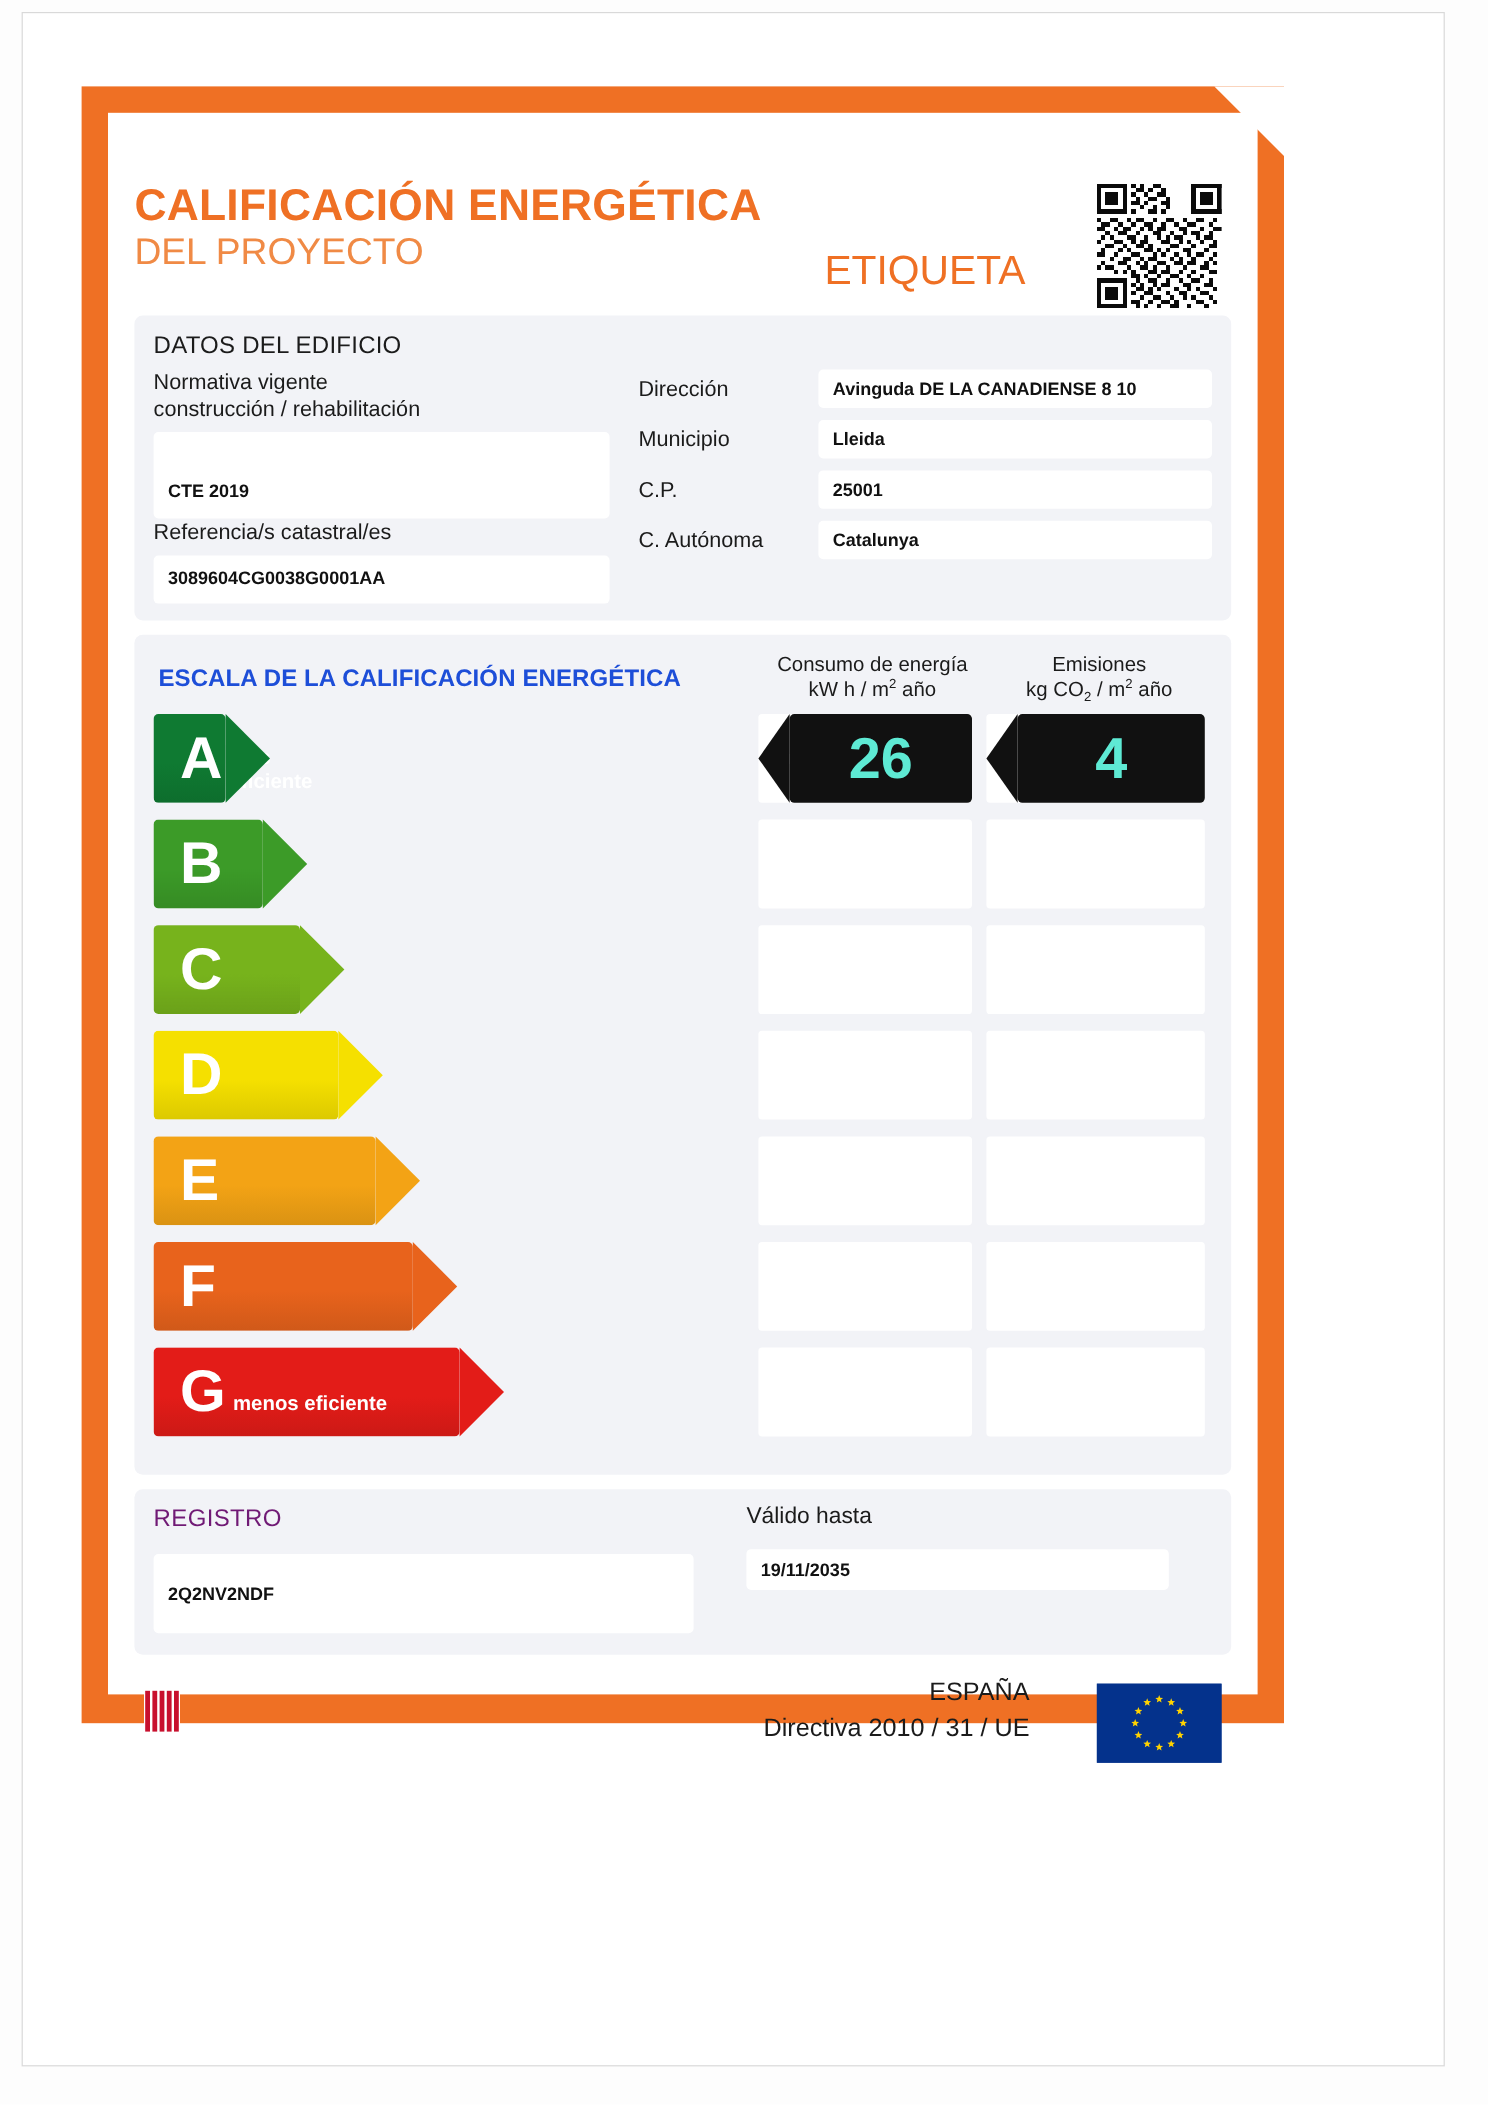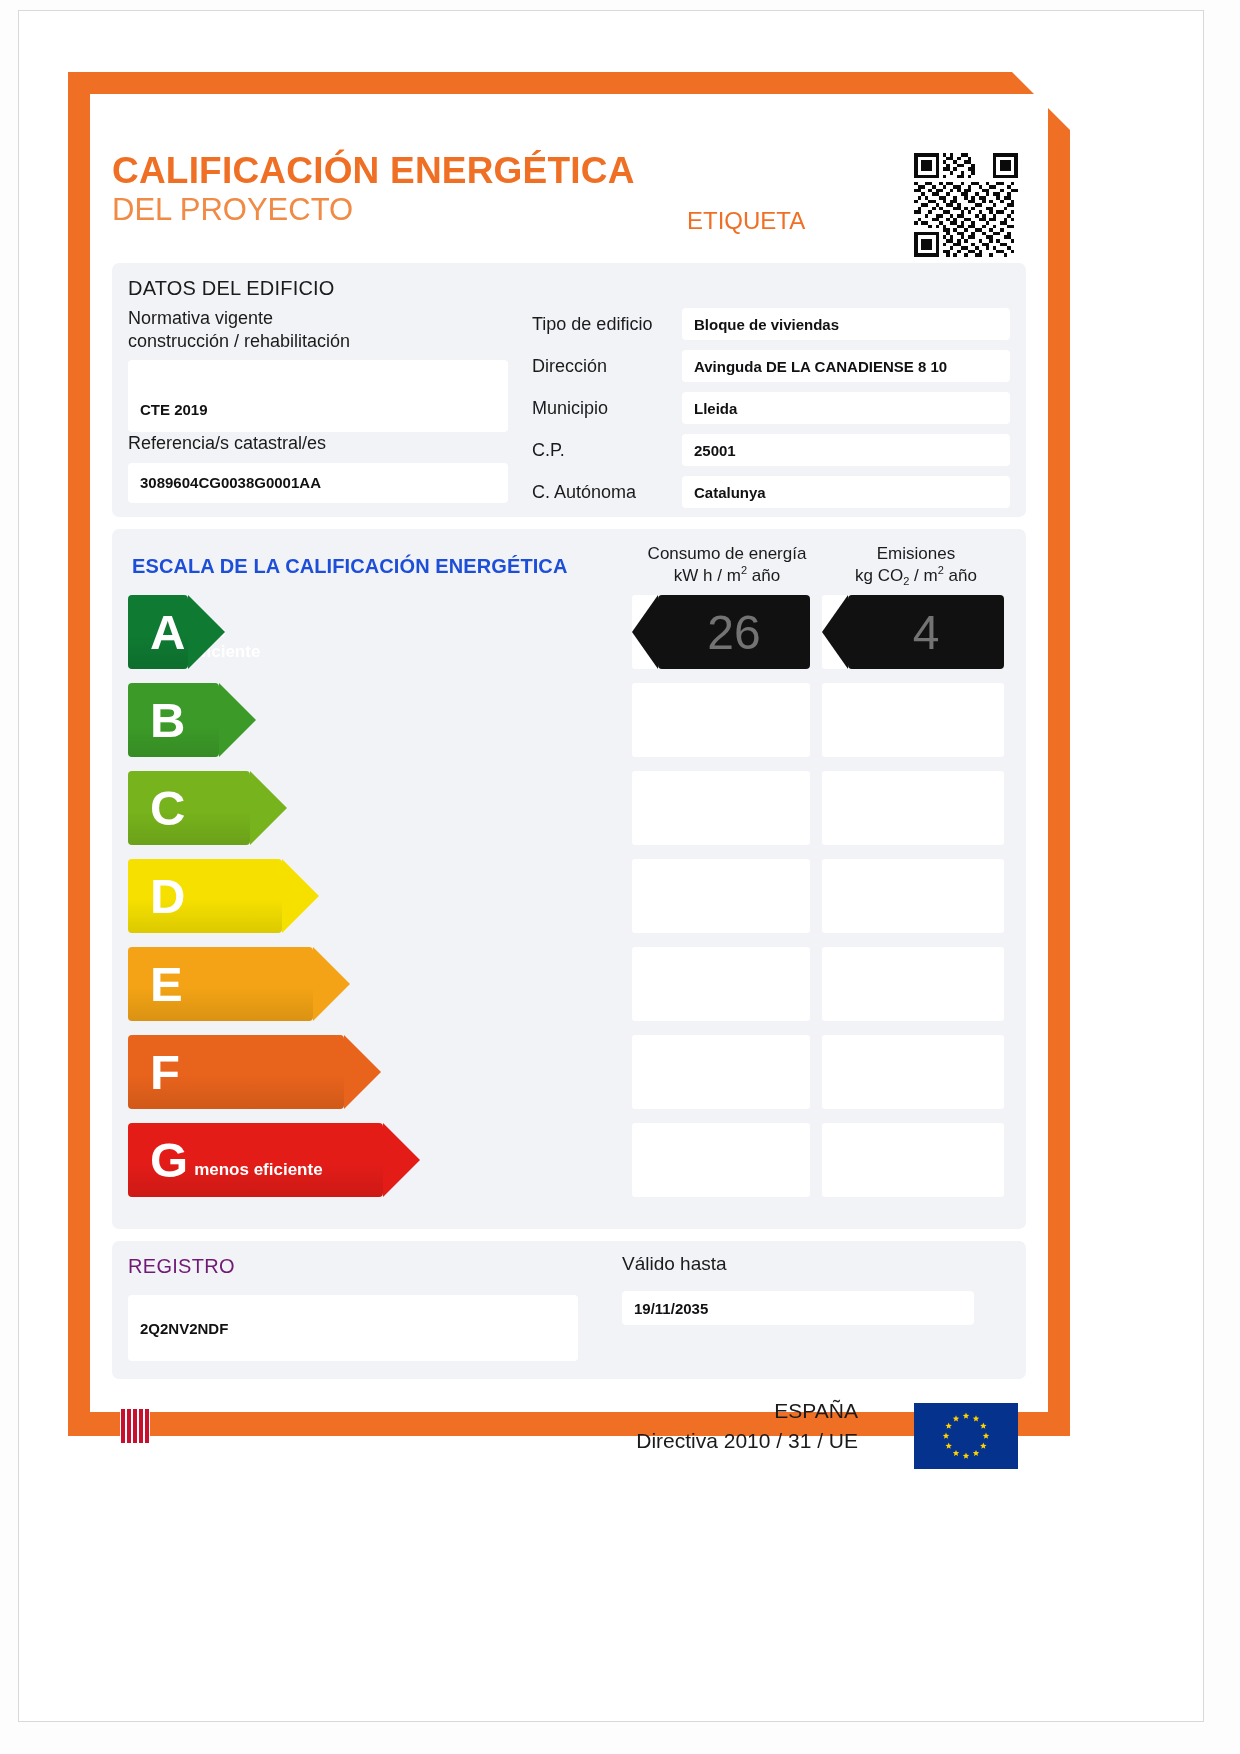--- a/index.html
+++ b/index.html
@@ -47,21 +47,21 @@
   .header { position: relative; height: 106px; margin-top: 41px; }
   .title-main {
     font-size: 37px; font-weight: bold; color: #ef7024;
     letter-spacing: .2px; line-height: 1.06;
   }
   .title-sub {
     font-size: 31px; color: #f08a45; line-height: 1.15; margin-top: 2px;
   }
   .etiqueta {
     position: absolute; left: 575px; top: 56px;
-    font-size: 24px; color: #ef7024;
+    font-size: 34px; color: #ef7024;
   }
   .qr {
     position: absolute; right: 8px; top: 2px;
     width: 104px; height: 104px;
     background:#fff;
   }
 
   
   .panel { background: #f2f3f7; border-radius: 7px; }
 
@@ -114,21 +114,21 @@
     position: absolute; top: 0; height: 74px;
     background: #fff; border-radius: 3px;
   }
   .cell.c1 { left: 504px; width: 178px; }
   .cell.c2 { left: 694px; width: 182px; }
 
   .valbox {
     position: absolute; top: 0; height: 74px;
     background: #111; border-radius: 4px;
     display: flex; align-items: center; justify-content: center;
-    color: #737373; font-size: 48px;
+    color: #5eead4; font-size: 48px; font-weight: bold;
   }
   .valbox::before {
     content: ""; position: absolute; left: -26px; top: 0;
     width: 0; height: 0;
     border-top: 37px solid transparent;
     border-bottom: 37px solid transparent;
     border-right: 26px solid #111;
   }
   .valbox.v1 { left: 530px; width: 152px; }
   .valbox.v2 { left: 720px; width: 156px; }
@@ -374,24 +374,20 @@
             <span>Normativa vigente</span><br>
             <span>construcción / rehabilitación</span>
           </div>
           <div class="field norm-box">CTE 2019</div>
           <div class="lbl cat-lbl">Referencia/s catastral/es</div>
           <div class="field cat-box">3089604CG0038G0001AA</div>
         </div>
 
         <div class="right-col">
           <div class="row">
-            <div class="lbl">Tipo de edificio</div>
-            <div class="field">Bloque de viviendas</div>
-          </div>
-          <div class="row">
             <div class="lbl">Dirección</div>
             <div class="field">Avinguda DE LA CANADIENSE 8 10</div>
           </div>
           <div class="row">
             <div class="lbl">Municipio</div>
             <div class="field">Lleida</div>
           </div>
           <div class="row">
             <div class="lbl">C.P.</div>
             <div class="field">25001</div>

